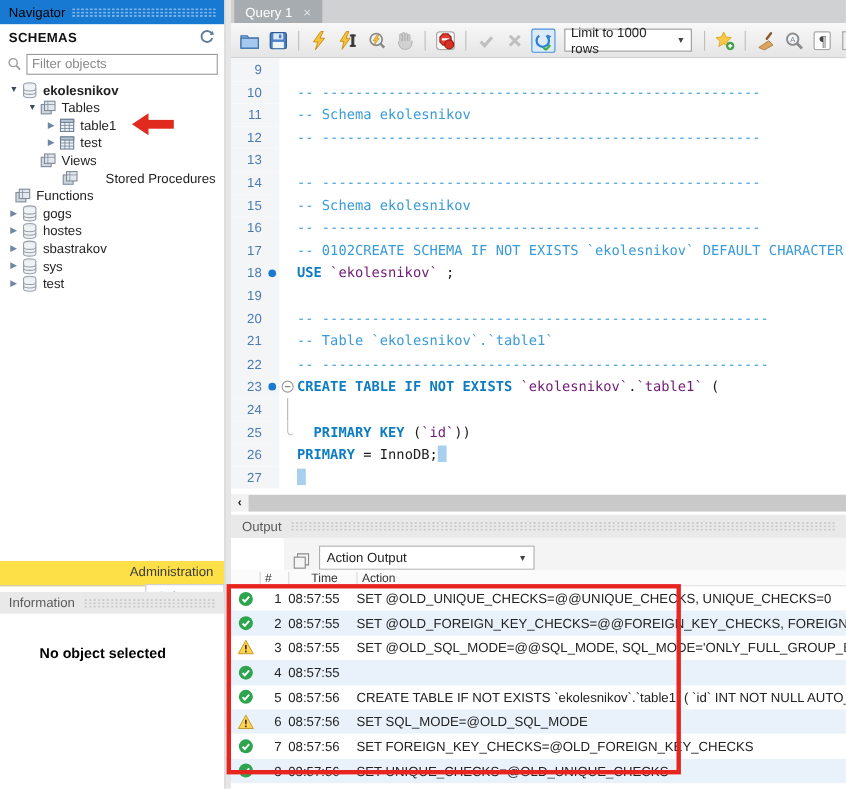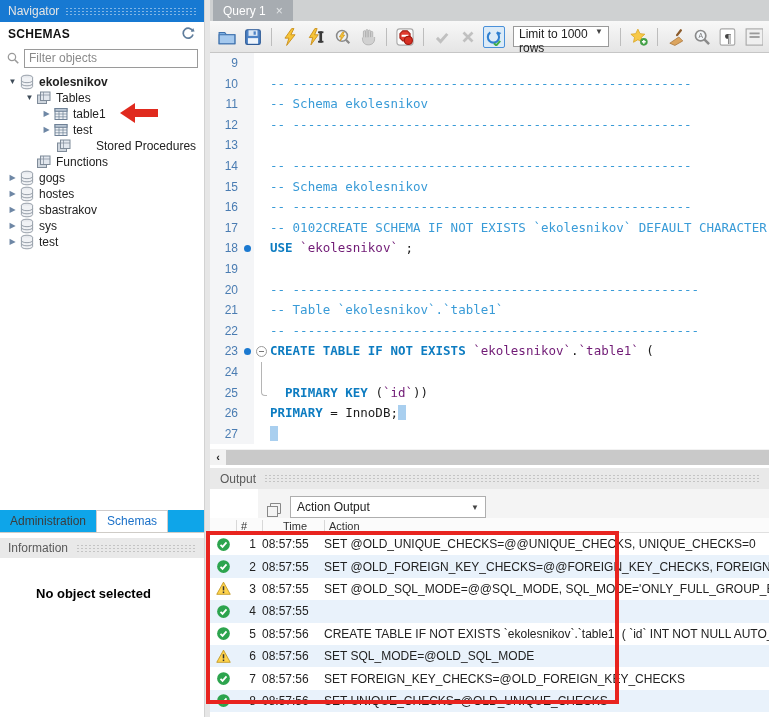--- a/index.html
+++ b/index.html
@@ -2,21 +2,21 @@
 <html><head>
 <meta charset="utf-8">
 <style>
   * { box-sizing: border-box; margin: 0; padding: 0; }
   html,body { width:769px; height:717px; overflow:hidden; background:#fff;
     font-family:"Liberation Sans", sans-serif; font-size:12px; color:#222; }
   .abs { position:absolute; }
 
   
   #sidebar { left:0; top:0; width:204px; height:717px; background:#fff; }
-  #nav-titlebar { left:0; top:0; width:204px; height:22px; background:#1779d2; color:#e5e5e5;
+  #nav-titlebar { left:0; top:0; width:204px; height:22px; background:#1779d2; color:#000000;
     display:flex; align-items:center; padding:0 8px; font-size:12px; }
   #nav-titlebar .dots { flex:1; height:9px; margin-left:6px;
     background-image:radial-gradient(rgba(255,255,255,.45) 1px, transparent 1.1px);
     background-size:4px 3px; }
   #schemas-hdr { left:0; top:22px; width:204px; height:24px; display:flex; align-items:center;
     padding:0 8px; font-weight:bold; color:#111; letter-spacing:.3px; }
   #schemas-hdr .sp { flex:1; }
   #filter-row { left:0; top:46px; width:204px; height:24px; display:flex; align-items:center; padding:0 6px; }
   #filter-row .mag { width:14px; height:14px; margin-right:4px; }
   #filter-input { flex:1; height:19px; border:1px solid #9a9a9a; background:#fff;
@@ -24,22 +24,22 @@
   #filter-input::placeholder { color:#8a8a8a; }
   #tree { left:0; top:74px; width:204px; height:430px; overflow:hidden; }
   .trow { display:flex; align-items:center; height:16px; line-height:16px; cursor:default; }
   .trow .exp { width:13px; text-align:center; font-size:8px; color:#5d7globe; }
   .exp-open { color:#3d4a57; font-size:8px; }
   .exp-closed { color:#6e87a5; font-size:8px; }
   .trow .ticon { width:16px; height:16px; margin-right:4px; flex:none; }
   .trow .ticon svg { width:16px; height:16px; display:block; }
   .trow.bold { font-weight:bold; }
 
-  #left-tabs { left:0; top:510px; width:204px; height:23px; background:#0ea5e9;
-    display:flex; align-items:flex-end; border-bottom:1px solid #cfccc7; }
+  #left-tabs { left:0; top:510px; width:204px; height:23px; background:#fde047;
+    display:flex; align-items:flex-end; border-bottom:1px solid #cfccc7;flex-direction:column; }
   .ltab { padding:3px 10px 4px; font-size:12px; color:#3c3c3c; }
   .ltab.active { background:#fff; color:#1a70c8; border:1px solid #cfcccc; border-bottom:none; }
   #info-hdr { left:0; top:538px; width:204px; height:20px; background:#e9e9e9; color:#5a5a5a;
     display:flex; align-items:center; padding:0 8px; }
   #info-hdr .dots, #out-hdr .dots { flex:1; height:9px; margin-left:8px;
     background-image:radial-gradient(#c4c4c4 0.9px, transparent 1px); background-size:4px 3px; }
   #info-body { left:0; top:558px; width:204px; height:159px; background:#fff; }
   #no-object { margin:28px 0 0 36px; font-weight:bold; font-size:13px; color:#000; }
 
   #v-divider { left:204px; top:0; width:6px; height:717px; background:#e6e6e6; border-left:1px solid #d2d2d2; }
@@ -48,22 +48,22 @@
     display:flex; align-items:center; padding:0 10px; gap:10px; font-size:12px; }
   #qtab .close { color:#e3e6e8; font-size:12px; }
 
   #toolbar { left:210px; top:21px; width:559px; height:32px;
     background:linear-gradient(#f8f8f8,#e5e5e5); border-bottom:1px solid #c6c6c6;
     display:flex; align-items:center; padding:0 6px; gap:4px; overflow:hidden; }
   .tbi { width:22px; height:22px; display:flex; align-items:center; justify-content:center; flex:none; }
   .tbi svg { width:18px; height:18px; }
   .tbi.hl { border:1px solid #4a90d9; background:#dcebf8; border-radius:2px; }
   .tbsep { width:1px; height:18px; background:#bdbdbd; margin:0 3px; flex:none; }
-  #limit-dd { width:96px; height:21px; background:#fff; border:1px solid #9a9a9a;
-    display:flex; padding:0 5px; margin:0 4px; flex:none; }
+  #limit-dd { width:116px; height:21px; background:#fff; border:1px solid #9a9a9a;
+    display:flex; align-items:center; padding:0 5px; margin:0 4px; flex:none; }
   #limit-dd .val { flex:1; font-size:12px; color:#222; }
   #limit-dd .car { font-size:8px; color:#444; }
 
   
   #editor { left:210px; top:53px; width:559px; height:396px; background:#fff; overflow:hidden; }
   .cline { display:flex; height:20.6px; line-height:20.6px;
     font-family:"DejaVu Sans Mono", monospace; font-size:12.5px; white-space:pre; }
   .cline .ln { width:30px; text-align:right; color:#4a7cb2; background:#f4f5f7;
     font-family:"Liberation Sans", sans-serif; font-size:12px; flex:none; padding-right:2px; }
   .cline .mk { width:14px; background:#f4f5f7; flex:none; display:flex; align-items:center; justify-content:center; }
@@ -183,32 +183,43 @@
         <span class="exp exp-closed" style="width: 13px; text-align: center;">▶</span>
         <span class="ticon">
           <svg viewBox="0 0 16 16" xmlns="http://www.w3.org/2000/svg">
             <rect x="2" y="2.5" width="12" height="11" fill="#eef1f5" stroke="#6f8196"></rect>
             <rect x="2" y="2.5" width="12" height="2.8" fill="#b9c6d4" stroke="#6f8196"></rect>
             <path d="M2 8h12M2 10.8h12M6 5.3v8.2M10 5.3v8.2" stroke="#6f8196" stroke-width="0.7"></path>
           </svg>
         </span>
         <span>test</span>
       </div>
-      <div class="trow" style="padding-left: 23px; gap: 20px;">
+      <div class="trow" style="padding-left: 23px;">
         <span class="exp exp-closed" style="width: 13px; text-align: center;"></span>
         <span class="ticon">
           <svg viewBox="0 0 16 16" xmlns="http://www.w3.org/2000/svg">
             <rect x="1.5" y="5" width="9" height="8.5" fill="#cfd6de" stroke="#7f8b99"></rect>
             <rect x="4.5" y="2" width="9.5" height="8.5" fill="#e2e7ee" stroke="#7f8b99"></rect>
             <path d="M4.5 5h9.5M7.5 2v8.5" stroke="#7f8b99" stroke-width="0.7"></path>
           </svg>
         </span>
+        <span>Views</span>
+      </div>
+      <div class="trow" style="padding-left: 23px; gap: 20px;">
+        <span class="exp exp-closed" style="width: 13px; text-align: center;"></span>
+        <span class="ticon">
+          <svg viewBox="0 0 16 16" xmlns="http://www.w3.org/2000/svg">
+            <rect x="1.5" y="5" width="9" height="8.5" fill="#cfd6de" stroke="#7f8b99"></rect>
+            <rect x="4.5" y="2" width="9.5" height="8.5" fill="#e2e7ee" stroke="#7f8b99"></rect>
+            <path d="M4.5 5h9.5M7.5 2v8.5" stroke="#7f8b99" stroke-width="0.7"></path>
+          </svg>
+        </span>
         <span>Stored Procedures</span>
       </div>
-      <div class="trow" style="padding-left: 23px;">
+      <div class="trow" style="">
         <span class="exp exp-closed" style="width: 13px; text-align: center;"></span>
         <span class="ticon">
           <svg viewBox="0 0 16 16" xmlns="http://www.w3.org/2000/svg">
             <rect x="1.5" y="5" width="9" height="8.5" fill="#cfd6de" stroke="#7f8b99"></rect>
             <rect x="4.5" y="2" width="9.5" height="8.5" fill="#e2e7ee" stroke="#7f8b99"></rect>
             <path d="M4.5 5h9.5M7.5 2v8.5" stroke="#7f8b99" stroke-width="0.7"></path>
           </svg>
         </span>
         <span>Functions</span>
       </div>

